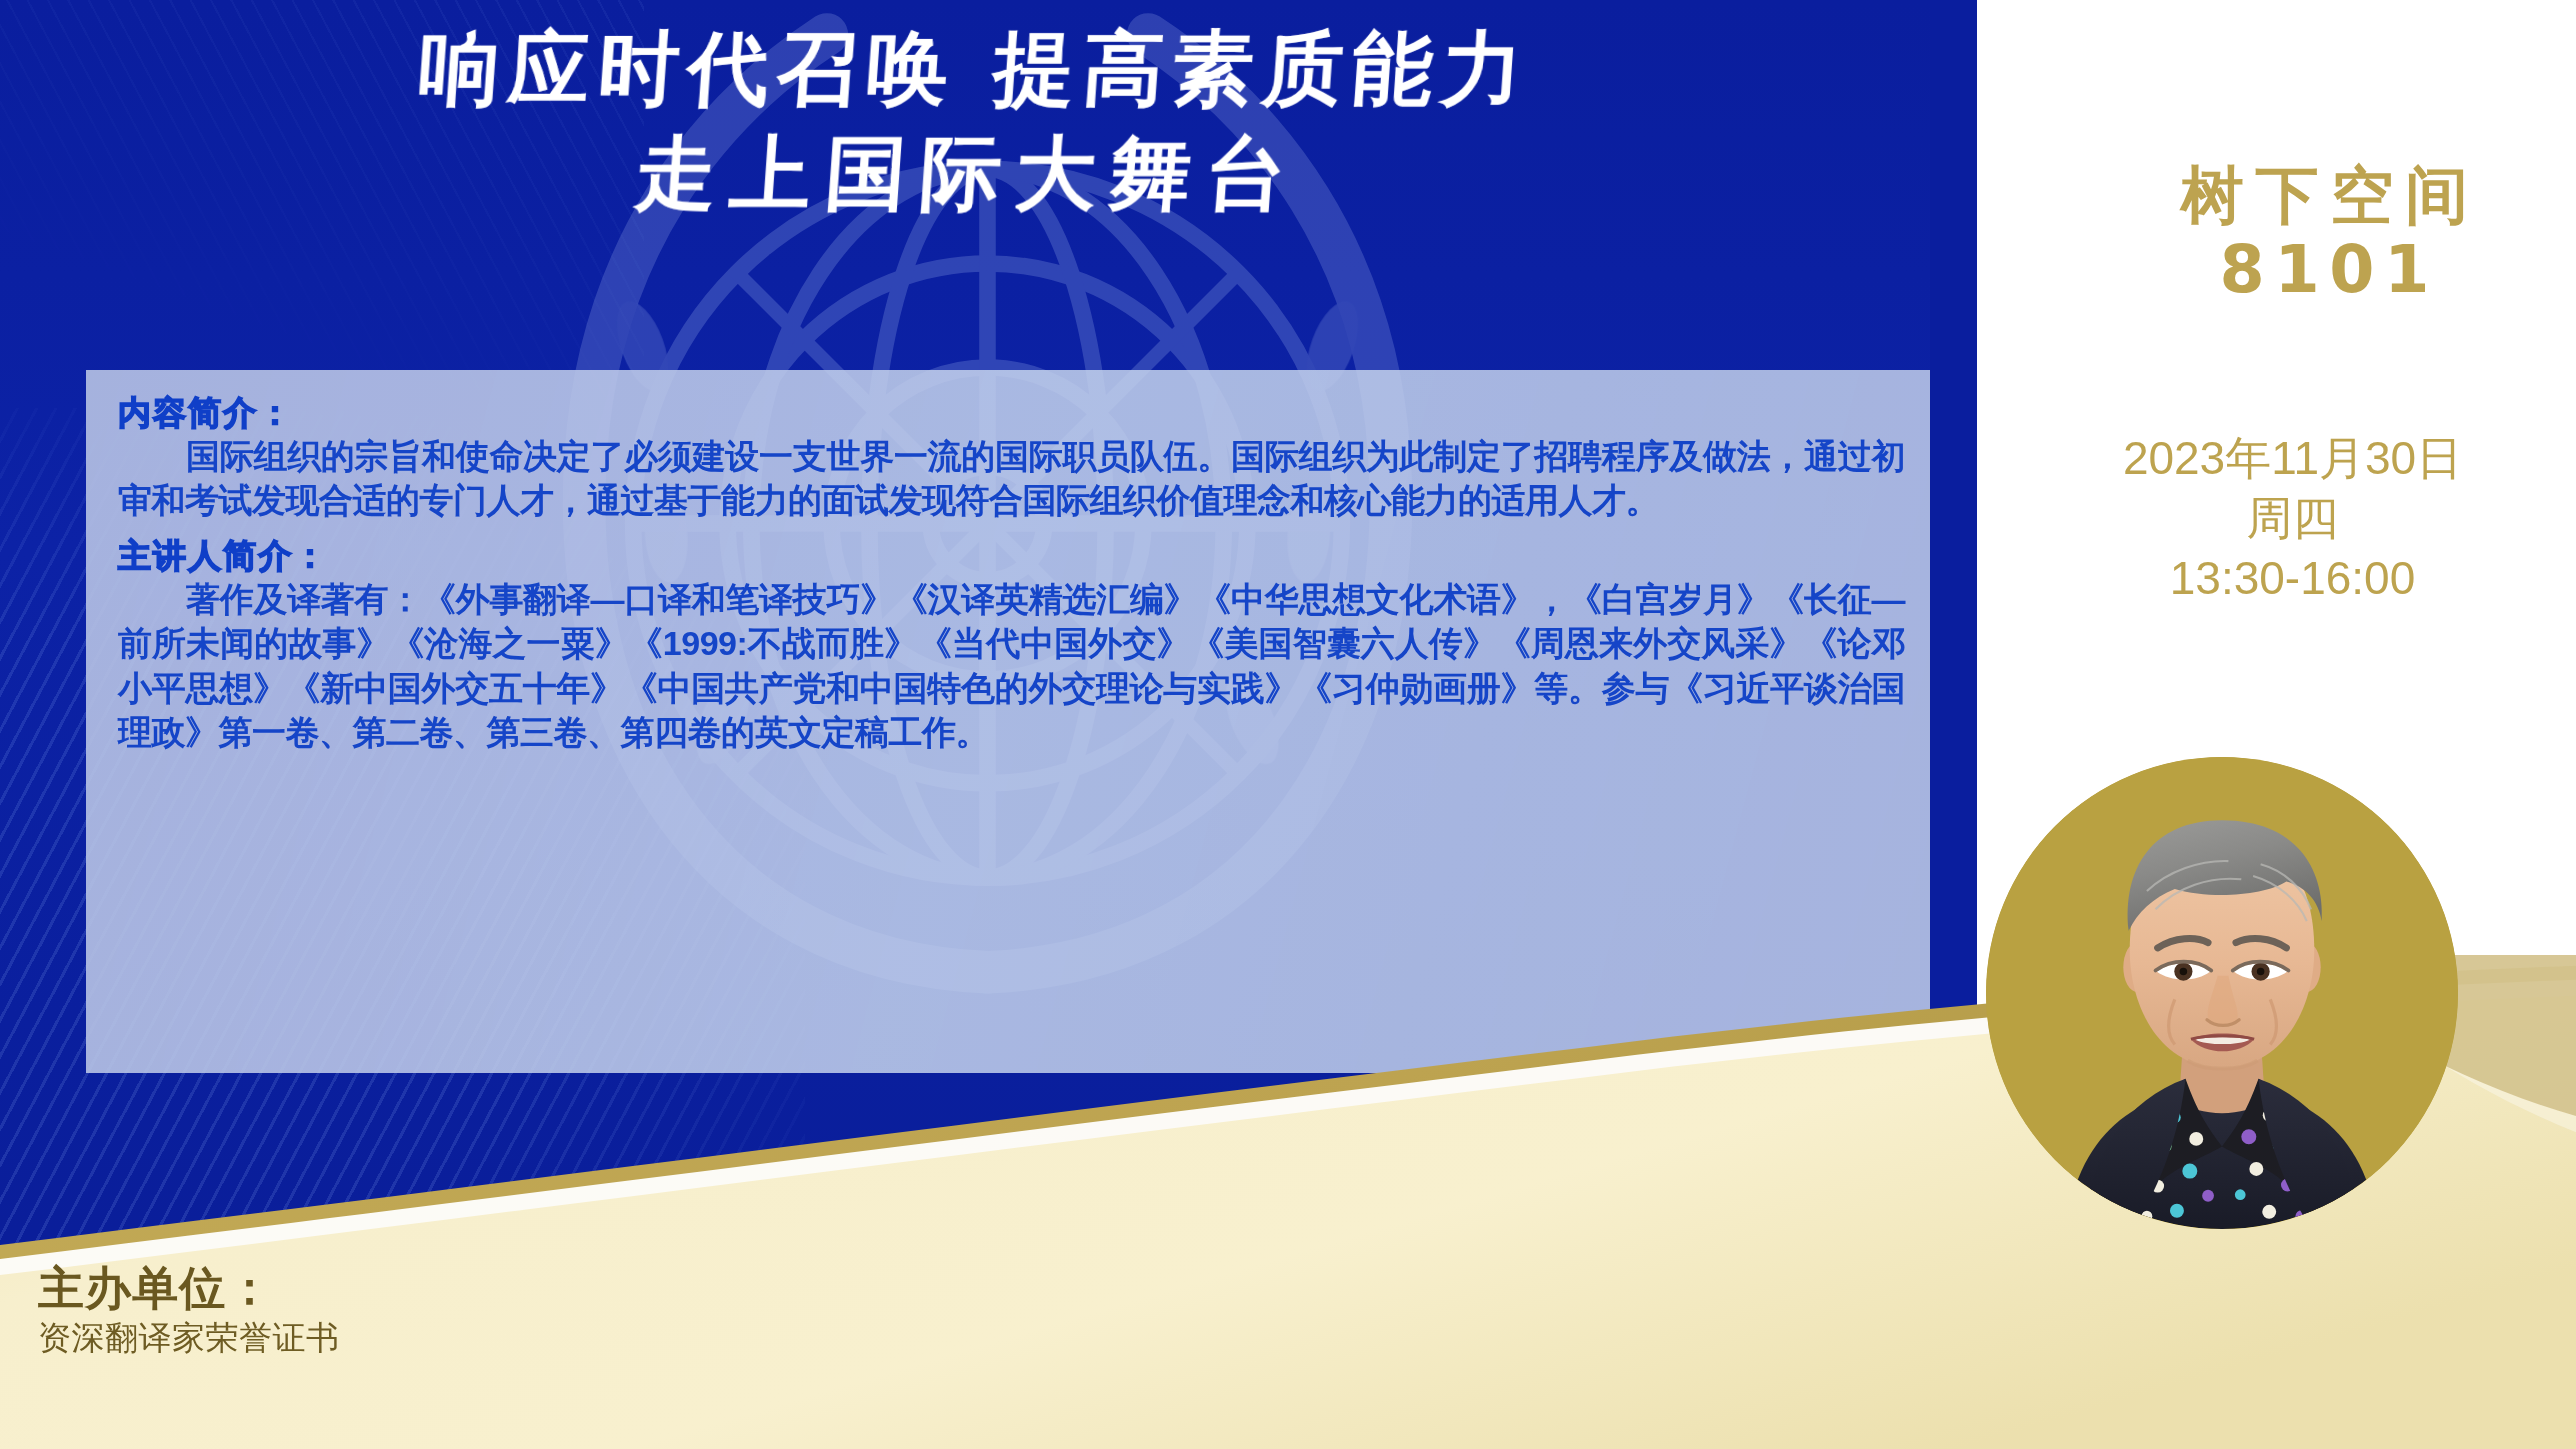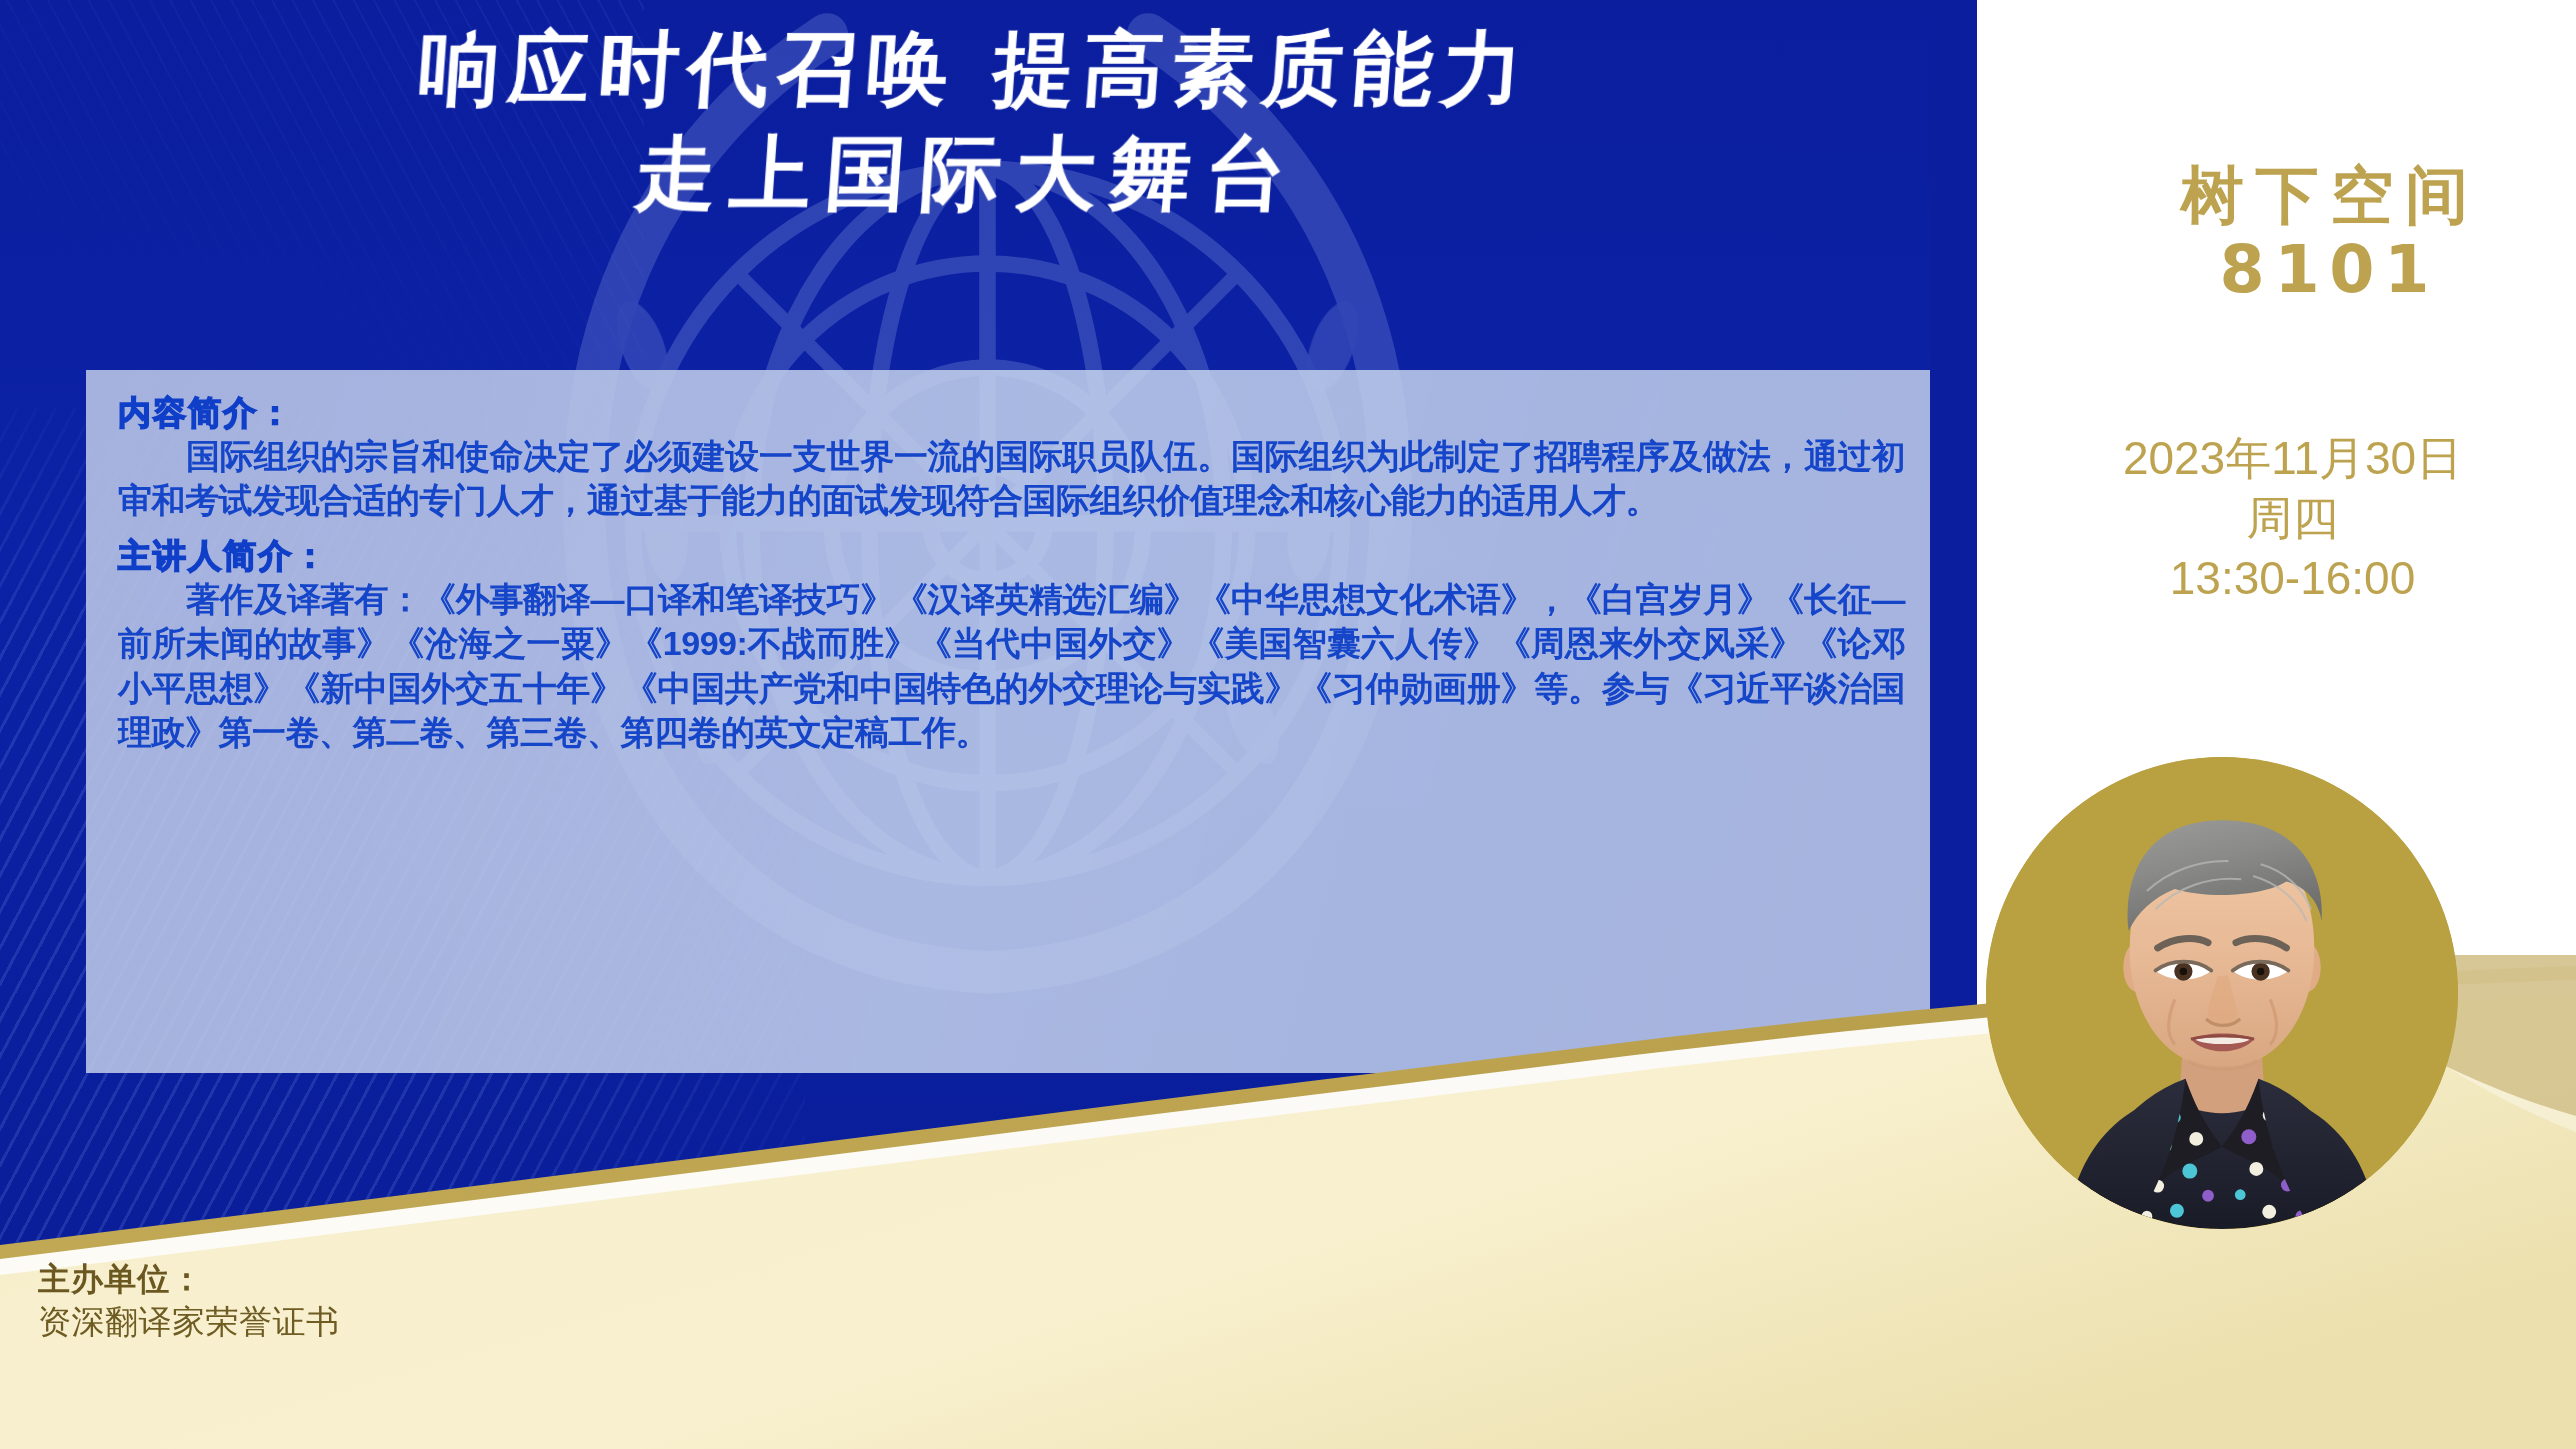--- a/index.html
+++ b/index.html
@@ -147,21 +147,21 @@
     font-weight:700;font-size:44px;letter-spacing:2.7px;
   }
 
   
   .organizer{
     position:absolute;left:38px;top:1261px;width:1073px;
     color:#6b5a21;
     font-family:"Liberation Sans","DejaVu Sans",sans-serif;
   }
   .organizer .oh{
-    display:block;font-size:32px;font-weight:700;line-height:1.18;
+    display:block;font-size:46px;font-weight:700;line-height:1.18;
     letter-spacing:1.1px;margin-bottom:2.1px;color:#6a5820;
   }
   .organizer .ol{
     display:block;font-size:33px;font-weight:400;line-height:1.30;
     letter-spacing:0.5px;color:#6e5c23;
   }
 </style>
 </head>
 <body>
 

